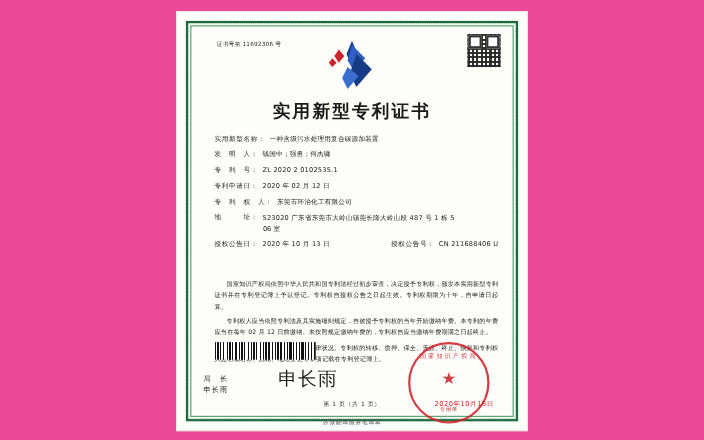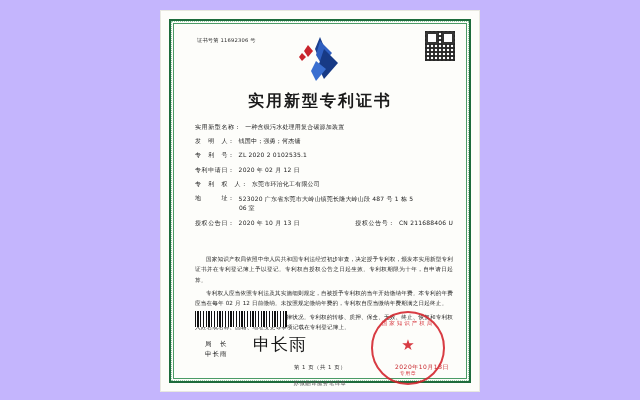--- a/index.html
+++ b/index.html
@@ -10,21 +10,21 @@
   body {
     width: 640px;
     height: 400px;
     font-family: "DejaVu Sans", "Liberation Sans", sans-serif;
     overflow: hidden;
   }
   #page {
     position: relative;
     width: 640px;
     height: 400px;
-    background: #c4b5fd;
+    background: #ec4899;
   }
   
   .sheet {
     position: absolute;
     left: 160px;
     top: 10px;
     width: 320px;
     height: 382px;
     background: #fdfdfa;
     border: 1px solid #e8e8e0;
@@ -165,21 +165,21 @@
     width: 92px;
     height: 16px;
     background:
       repeating-linear-gradient(90deg,
         #111 0 1px, #fff 1px 2px, #111 2px 4px, #fff 4px 5px,
         #111 5px 6px, #fff 6px 8px, #111 8px 9px, #fff 9px 11px);
   }
   
   .sig-label {
     position: absolute;
-    left: 44px;
+    left: 24px;
     top: 328px;
     font-size: 6.5px;
     color: #222;
     line-height: 1.6;
     letter-spacing: 1px;
   }
   .sig-script {
     position: absolute;
     left: 92px;
     top: 322px;

